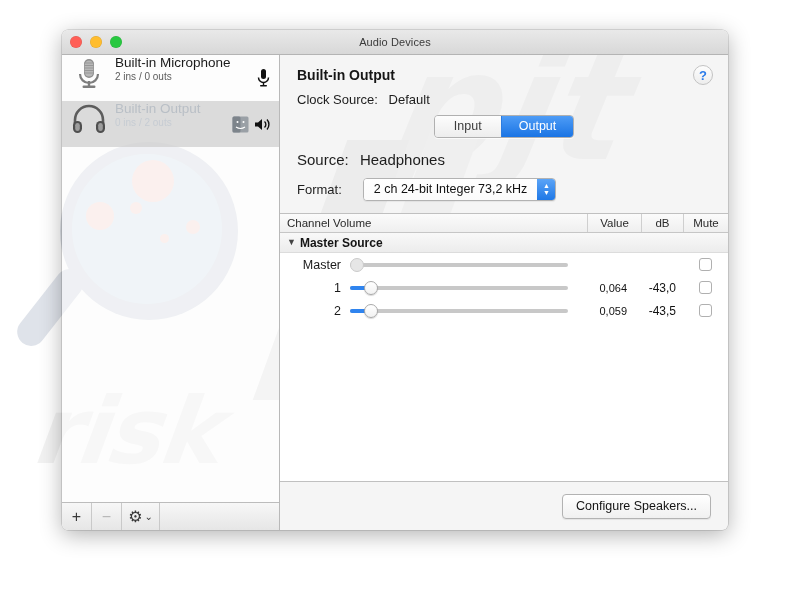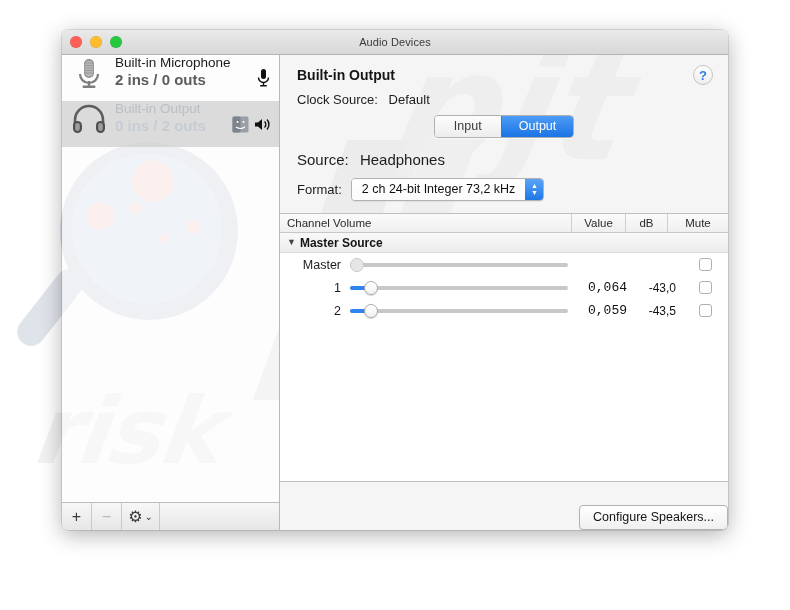--- a/index.html
+++ b/index.html
@@ -103,21 +103,21 @@
   .device-row.selected {
     background: rgba(205,205,205,0.72);
   }
   .device-icon { width: 36px; height: 36px; flex: 0 0 36px; position: relative; }
   .device-meta { flex: 1; min-width: 0; line-height: 1.18; }
   .device-name {
     font-size: 13.5px; color: #1a1a1a; white-space: nowrap;
     overflow: hidden; text-overflow: ellipsis;
   }
   .device-row.selected .device-name { color: #b9bfc6; }
-  .device-sub { font-size: 15px; color: #5c5c5c; font-weight: bold; }
+  .device-sub { font-size: 10px; color: #5c5c5c; }
   .device-row.selected .device-sub { color: #c6ccd3; }
   .device-badges { display: flex; align-items: center; gap: 5px; flex: 0 0 auto; }
 
   .sidebar-toolbar {
     height: 28px; display: flex; align-items: stretch;
     background: linear-gradient(to bottom, #f7f7f7 0%, #e6e6e6 100%);
     border-top: 1px solid #bcbcbc;
   }
   .tb-btn {
     width: 30px; display: flex; align-items: center; justify-content: center;
@@ -162,21 +162,21 @@
     background: linear-gradient(to bottom,#fdfdfd,#ededed); color: #3c3c3c;
   }
   .seg.active {
     background: linear-gradient(to bottom,#4e9cf6,#1a74e4); color: #ffffff;
     border-left: 1px solid #2c7ce0;
   }
 
   .src-line { margin: 13px 0 0 17px; font-size: 15px; color: #1d1d1d; }
   .src-line .val { margin-left: 7px; }
 
-  .fmt-row { display: flex; align-items: center; margin: 10px 0 0 17px; }
+  .fmt-row { display: flex; align-items: center; margin: 10px 0 0 17px; gap: 12px; }
   .fmt-label { font-size: 13px; color: #1d1d1d; }
   .fmt-combo {
     margin-left: 9px; display: flex; align-items: stretch;
     border: 1px solid #b2b2b2; border-radius: 4px; overflow: hidden;
     background: #ffffff; box-shadow: 0 1px 1px rgba(0,0,0,0.06);
   }
   .fmt-value {
     padding: 3px 10px 4px; font-size: 12.5px; color: #111; white-space: nowrap;
     background: linear-gradient(to bottom,#ffffff,#fbfbfb);
   }
@@ -197,21 +197,21 @@
   .thead {
     display: flex; height: 19px; align-items: stretch;
     background: linear-gradient(to bottom,#fbfbfb,#efefef);
     border-bottom: 1px solid #c6c6c6;
     font-size: 11.5px; color: #2a2a2a;
   }
   .th { display: flex; align-items: center; padding: 0 7px; }
   .th-name { flex: 1; }
   .th-value { width: 54px; justify-content: center; border-left: 1px solid #cfcfcf; }
   .th-db { width: 42px; justify-content: center; border-left: 1px solid #cfcfcf; }
-  .th-mute { width: 61px; justify-content: center; border-left: 1px solid #cfcfcf; }
+  .th-mute { width: 45px; justify-content: center; border-left: 1px solid #cfcfcf; }
 
   .group-row {
     display: flex; align-items: center; height: 20px;
     padding-left: 7px; gap: 4px;
     background: linear-gradient(to bottom, rgba(248,248,248,0.9), rgba(234,234,234,0.9));
     border-bottom: 1px solid #dcdcdc;
     font-size: 12px; font-weight: bold; color: #141414;
   }
   .tri { font-size: 9px; color: #444; line-height: 1; }
 
@@ -231,35 +231,35 @@
   }
   .thumb {
     position: absolute; width: 14px; height: 14px; border-radius: 50%;
     background: linear-gradient(to bottom,#ffffff,#f2f2f2);
     border: 1px solid #a9a9a9; box-shadow: 0 1px 1px rgba(0,0,0,0.16);
   }
   .thumb.ghost { background: #e6e6e6; border-color: #cacaca; box-shadow: none; }
 
   .cell-value {
     width: 63px; text-align: right; padding-right: 4px;
-    font-size: 13px; color: #111; font-family: Liberation Mono, monospace;
+    font-size: 11px; color: #111;
   }
   .cell-db {
     width: 52px; text-align: right; padding-right: 7px;
     font-size: 12px; color: #111;
   }
   .cell-mute { width: 45px; display: flex; justify-content: center; }
   .checkbox {
     width: 13px; height: 13px; border-radius: 3px;
     background: #ffffff; border: 1px solid #b0b0b0;
   }
 
   .footer {
-    height: 48px; display: flex; align-items: flex-end;
-    justify-content: flex-end; 
+    height: 48px; display: flex; align-items: center;
+    justify-content: flex-end; padding-right: 17px;
   }
   .btn-config {
     font-size: 12.5px; color: #141414;
     padding: 4px 13px 5px;
     background: linear-gradient(to bottom,#ffffff,#f0f0f0);
     border: 1px solid #b2b2b2; border-radius: 4px;
     box-shadow: 0 1px 1px rgba(0,0,0,0.07);
   }
 </style>
 </head>

